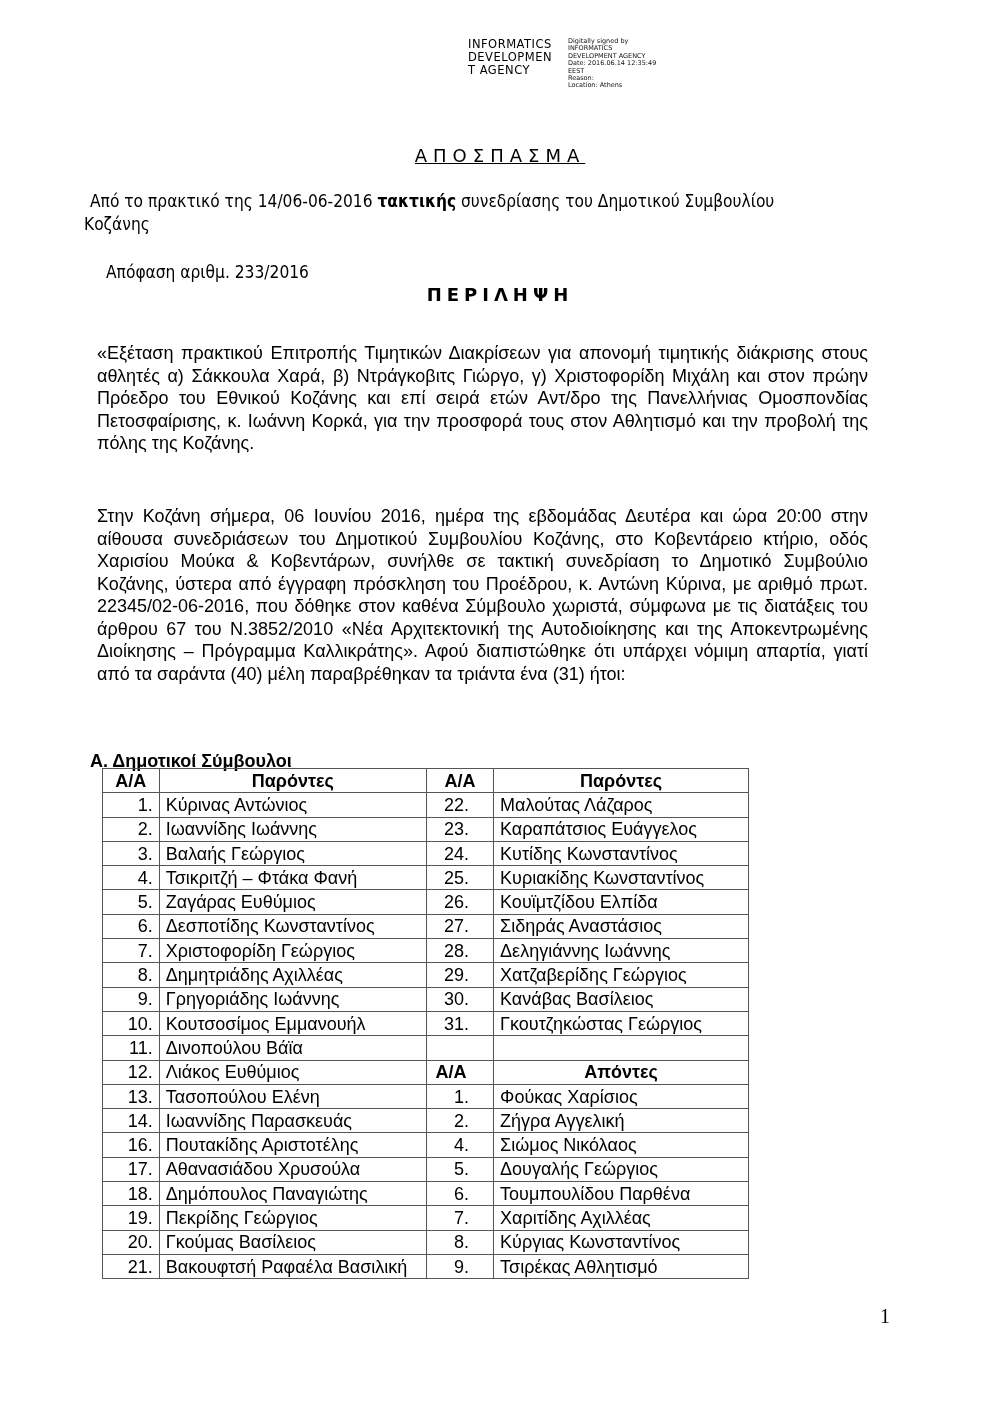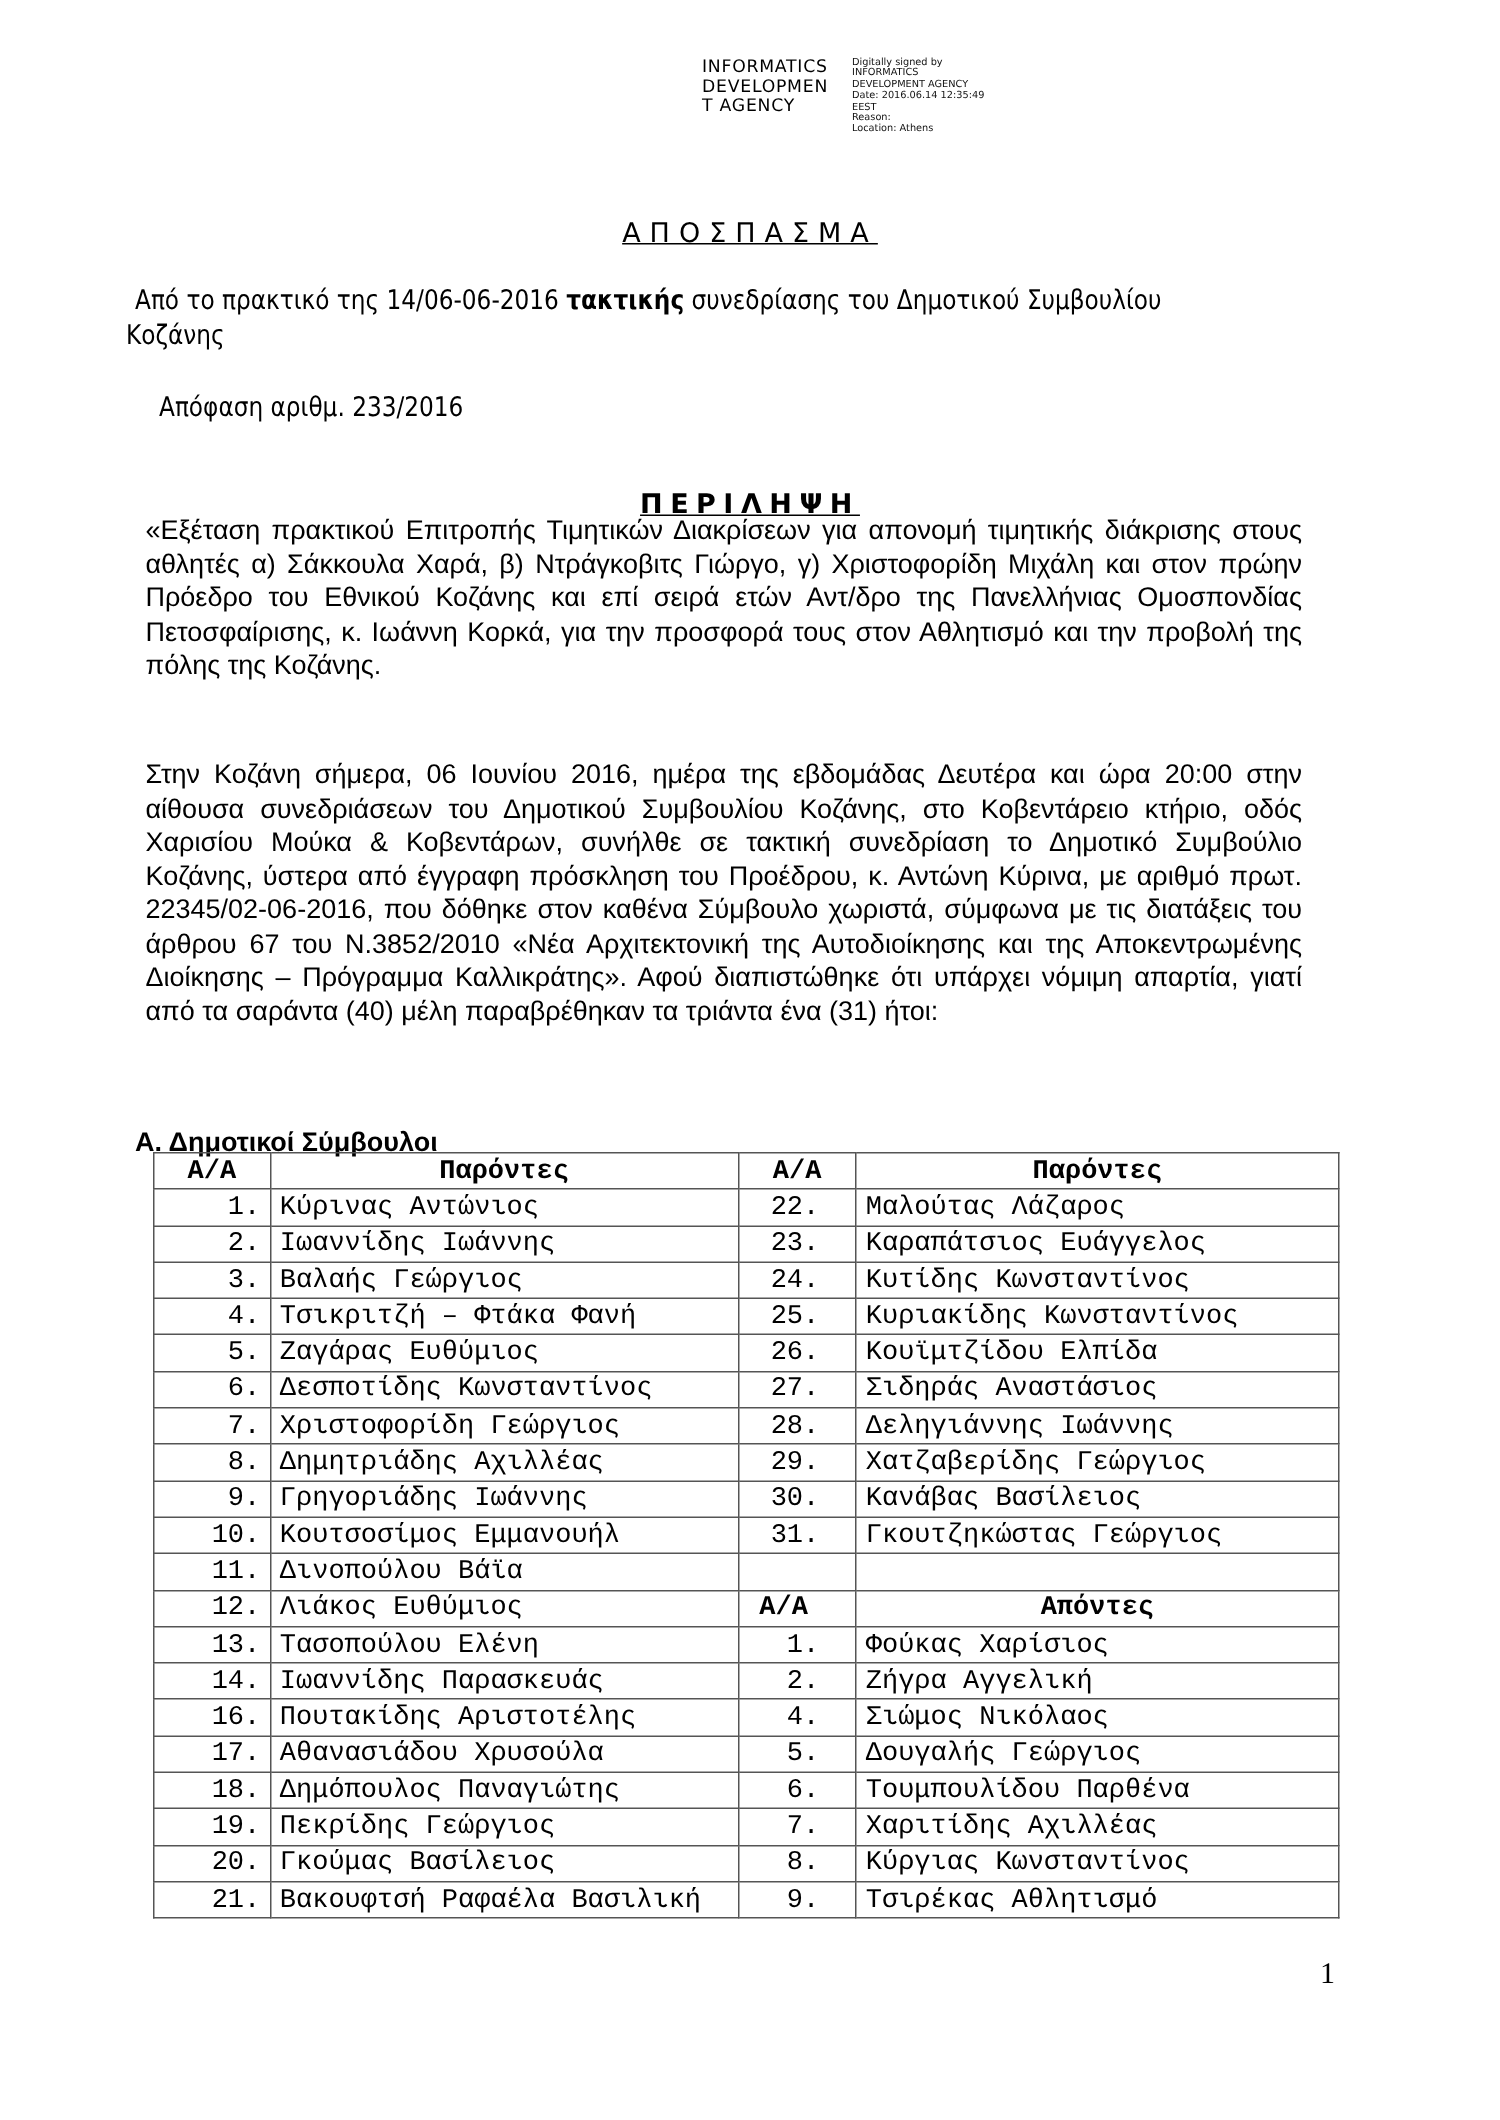--- a/index.html
+++ b/index.html
@@ -2,25 +2,25 @@
 <html><head>
 <meta charset="utf-8">
 <style>
   html, body { margin: 0; padding: 0; background: #ffffff; }
   body { width: 1000px; height: 1413px; position: relative; overflow: hidden; color: #000; font-family: "Liberation Sans", sans-serif; }
   .sig { position: absolute; left: 468px; top: 38px; display: flex; gap: 8px; }
   .sig-name { font-family: "DejaVu Sans", sans-serif; font-size: 11.5px; line-height: 13px; letter-spacing: 0.5px; width: 92px; }
   .sig-detail { font-family: "DejaVu Sans", sans-serif; font-size: 6.5px; line-height: 7.4px; color: #111; }
   .title { position: absolute; left: 0; width: 100%; top: 145px; text-align: center; font-size: 18px; letter-spacing: 6px; text-decoration: underline; font-family: "DejaVu Sans", sans-serif; font-weight: normal; }
   .line { position: absolute; font-size: 18px; line-height: 22px; font-family: "DejaVu Sans", sans-serif; transform: scaleX(0.86); transform-origin: left top; white-space: nowrap; }
-  .perilipsi { position: absolute; left: 0; width: 100%; top: 284px; text-align: center; font-size: 18px; letter-spacing: 5px; text-decoration: underline; font-family: "DejaVu Sans", sans-serif; font-weight: bold; margin-top: 42px; }
+  .perilipsi { position: absolute; left: 0; width: 100%; top: 284px; text-align: center; font-size: 18px; letter-spacing: 5px; font-family: "DejaVu Sans", sans-serif; font-weight: bold; }
   .para { position: absolute; left: 84px; width: 797px; font-size: 18px; line-height: 22.5px; text-align: justify; }
   .para p { margin: 13px; }
   .section-heading { position: absolute; left: 90px; top: 751px; font-size: 18px; font-weight: bold; }
-  table.members { position: absolute; left: 102px; top: 768px; width: 791px; border-collapse: collapse; font-family: Liberation Mono, monospace; font-size: 18px; }
+  table.members { position: absolute; left: 102px; top: 768px; width: 647px; border-collapse: collapse; font-family: Liberation Sans, sans-serif; font-size: 18px; }
   table.members td, table.members th { border: 1px solid #555; padding: 0 6px; height: 23.3px; line-height: 22px; white-space: nowrap; }
   table.members th { font-weight: bold; text-align: center; }
   .num { text-align: right; width: 60px; }
   .num2 { text-align: right; width: 43px; padding-right: 24px !important; }
   .name { width: 270px; }
   .name2 { width: 290px; }
   .page-num { position: absolute; left: 880px; top: 1305px; font-family: "Liberation Serif", serif; font-size: 20px; }
 </style>
 </head>
 <body>

